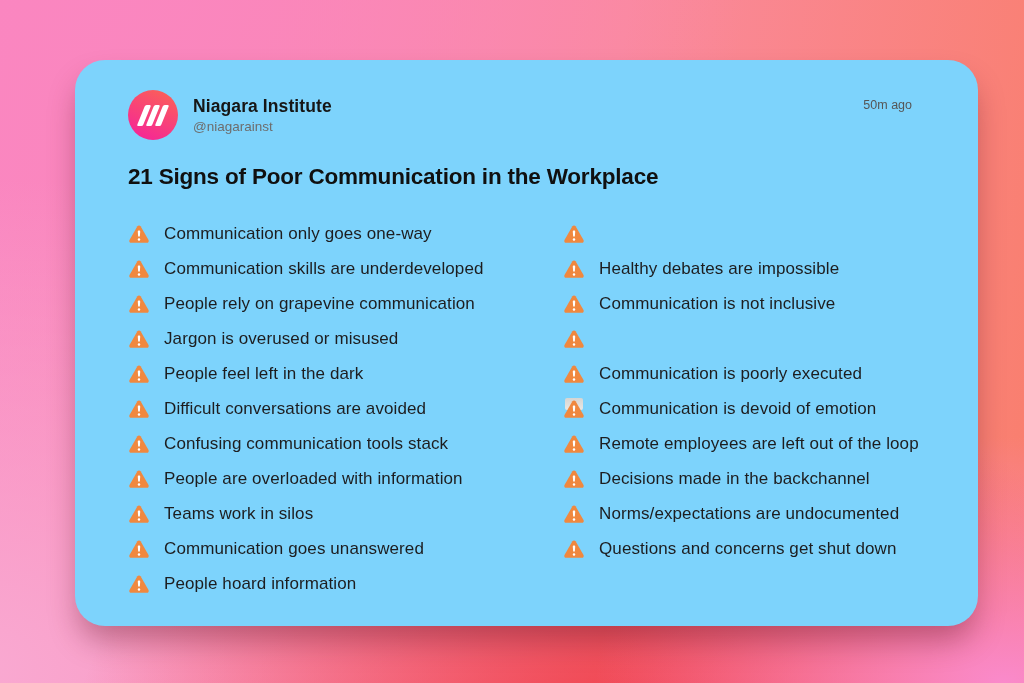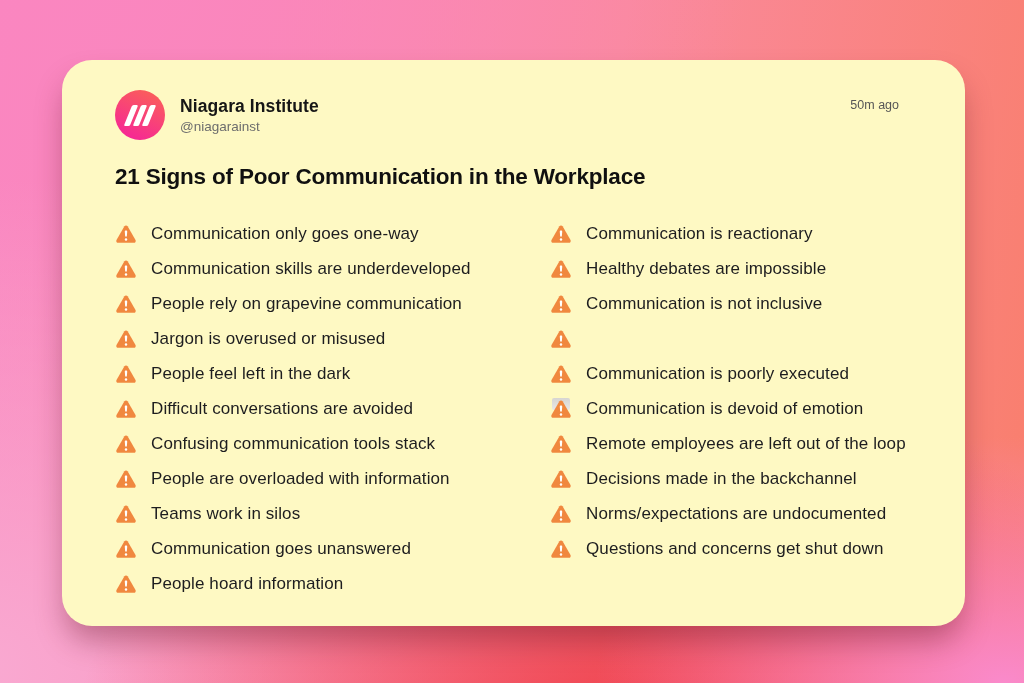--- a/index.html
+++ b/index.html
@@ -9,22 +9,22 @@
     background-color:#f9837e;
     background-image:
       radial-gradient(42% 38% at 98% 100%, #fa8acb 0%, rgba(250,138,203,0) 95%),
       radial-gradient(58% 62% at 62% 112%, #ee3a45 0%, rgba(238,58,69,0) 95%),
       radial-gradient(72% 80% at -2% 98%, #f9a9d1 0%, rgba(249,169,209,0) 90%),
       radial-gradient(80% 95% at 5% -5%, #fa86c0 0%, rgba(250,134,192,0) 85%),
       linear-gradient(100deg, #fa87c1 0%, #fa8a9d 55%, #f97e6b 100%);
     position:relative;
   }
   .card {
-    position:absolute; left:62px; top:60px; width:903px; height:566px;
-    background:#fef9c3; border-radius:30px;
+    position:absolute; left:75px; top:60px; width:903px; height:566px;
+    background:#7dd3fc; border-radius:30px;
     box-shadow:0 18px 30px -4px rgba(100,20,35,.40);
     padding:30px 24px 18px 53px;
   }
   .header { display:flex; align-items:center; gap:15px; height:50px; position:relative; }
   .logo {
     width:50px; height:50px; border-radius:50%;
     background:linear-gradient(205deg, #fb6553 0%, #f62a92 85%);
     display:flex; align-items:center; justify-content:center; gap:3px;
     flex:0 0 auto;
   }
@@ -187,21 +187,20 @@
       </ul>
     <ul class="col right">
         <li>
     <span class="warn">
       <svg width="22" height="20" viewBox="0 0 24 22" aria-hidden="true">
         <path d="M13.75 2.6a2.02 2.02 0 0 0-3.5 0L1.55 17.7A2.02 2.02 0 0 0 3.3 20.7h17.4a2.02 2.02 0 0 0 1.75-3Z" fill="#f0883f"></path>
         <path d="M12 7.1c-.85 0-1.42.6-1.35 1.35l.42 4.75c.05.52.45.92.93.92s.88-.4.93-.92l.42-4.75C13.42 7.7 12.85 7.1 12 7.1Z" fill="#ffffff"></path>
         <circle cx="12" cy="17.1" r="1.35" fill="#ffffff"></circle>
       </svg>
     </span>
-    <span class="item-text">Communication is reactionary</span>
   </li>
         <li>
     <span class="warn">
       <svg width="22" height="20" viewBox="0 0 24 22" aria-hidden="true">
         <path d="M13.75 2.6a2.02 2.02 0 0 0-3.5 0L1.55 17.7A2.02 2.02 0 0 0 3.3 20.7h17.4a2.02 2.02 0 0 0 1.75-3Z" fill="#f0883f"></path>
         <path d="M12 7.1c-.85 0-1.42.6-1.35 1.35l.42 4.75c.05.52.45.92.93.92s.88-.4.93-.92l.42-4.75C13.42 7.7 12.85 7.1 12 7.1Z" fill="#ffffff"></path>
         <circle cx="12" cy="17.1" r="1.35" fill="#ffffff"></circle>
       </svg>
     </span>
     <span class="item-text">Healthy debates are impossible</span>

